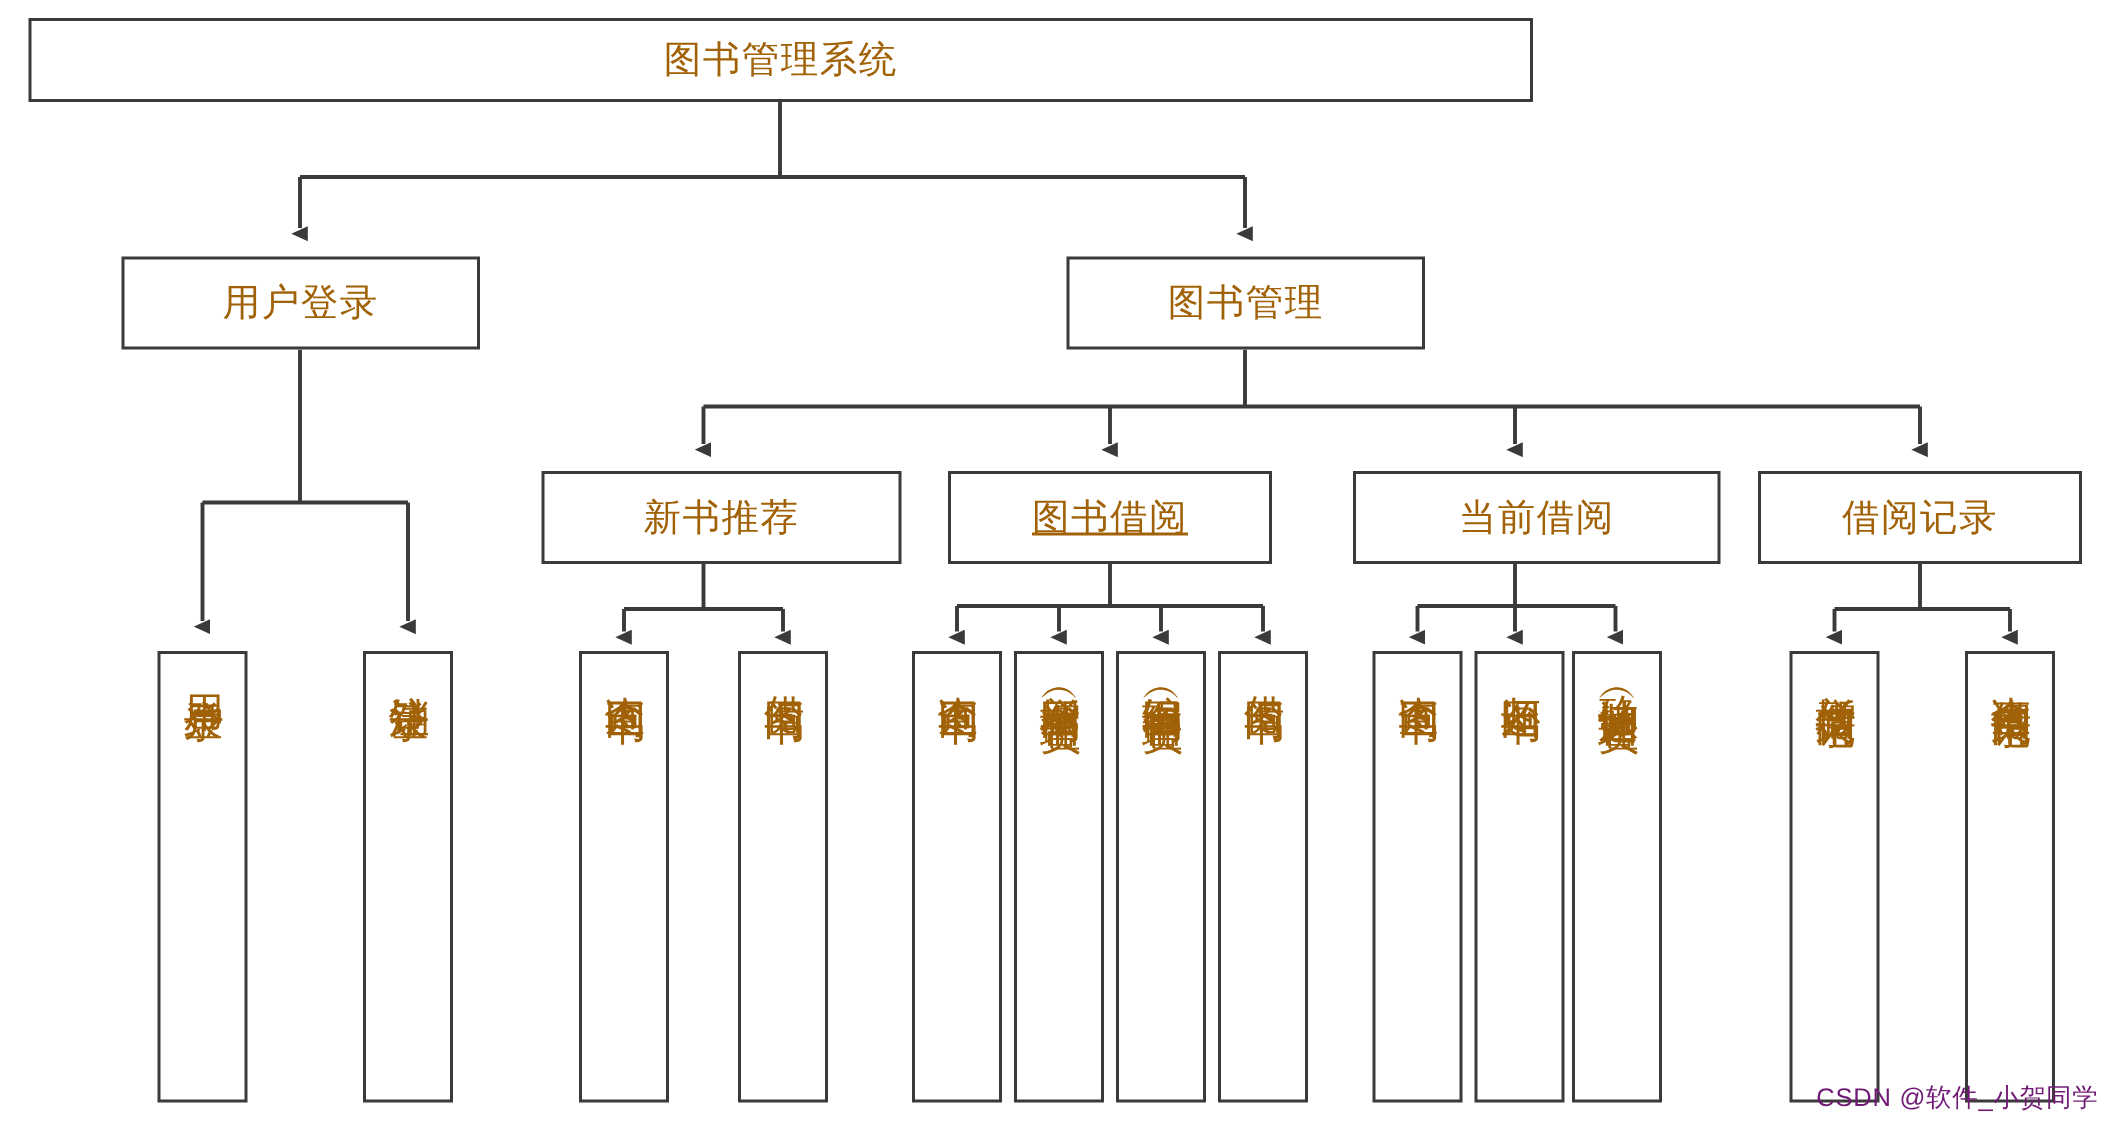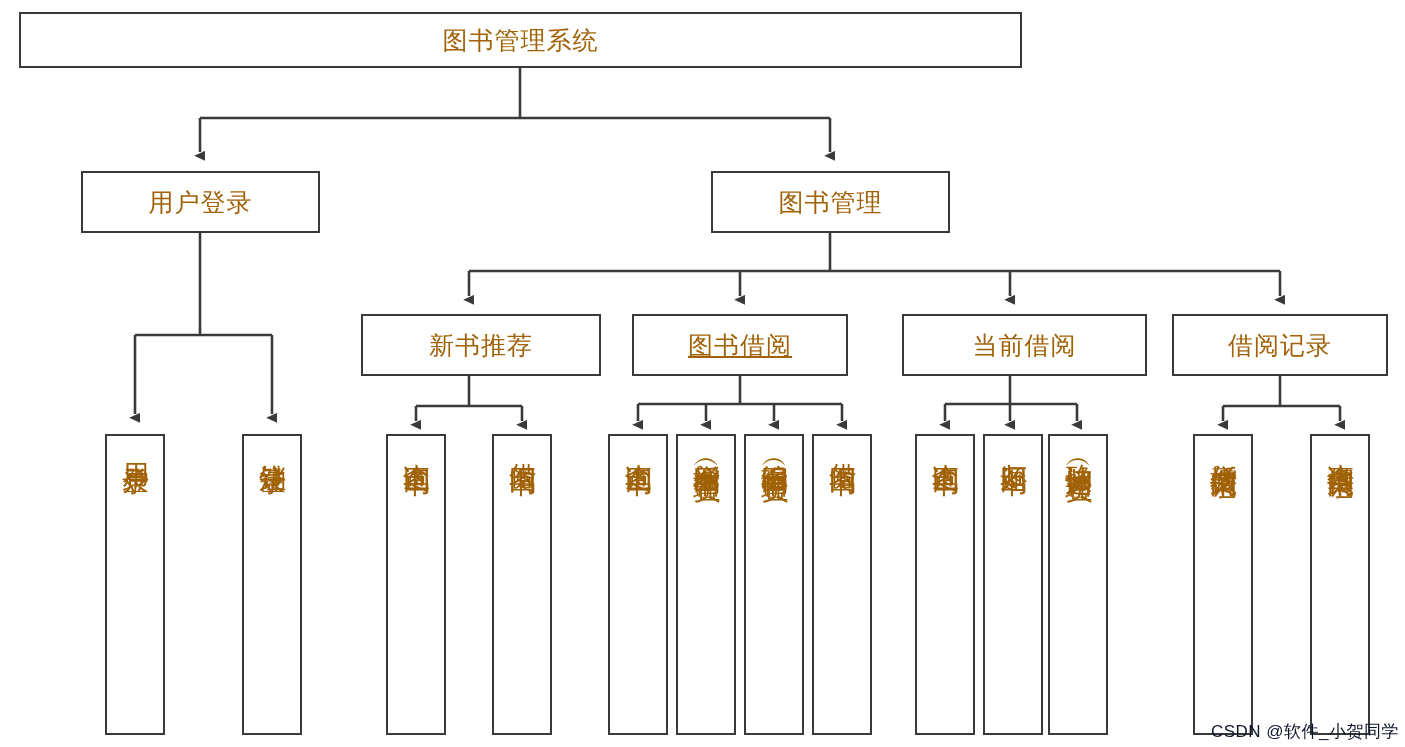--- a/index.html
+++ b/index.html
@@ -47,21 +47,21 @@
     white-space:nowrap;
     -webkit-writing-mode:vertical-rl;
   }
   .node.v.tall .lbl{font-size:27px;}
 
   .watermark{
     position:absolute;
     right:6px;
     bottom:4px;
     font-size:17px;
-    color:#0f172a;
+    color:#701a75;
     letter-spacing:0.5px;
     z-index:5;
     white-space:nowrap;
     font-family:"Liberation Sans","DejaVu Sans",sans-serif;
   }
 </style>
 </head>
 <body>
 
 <div id="canvas">

